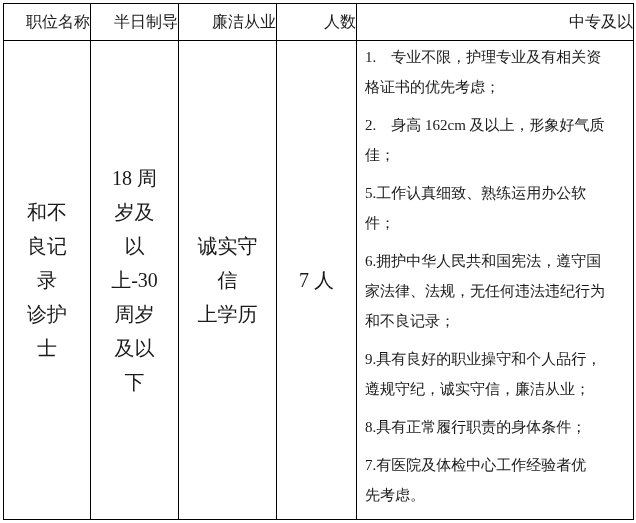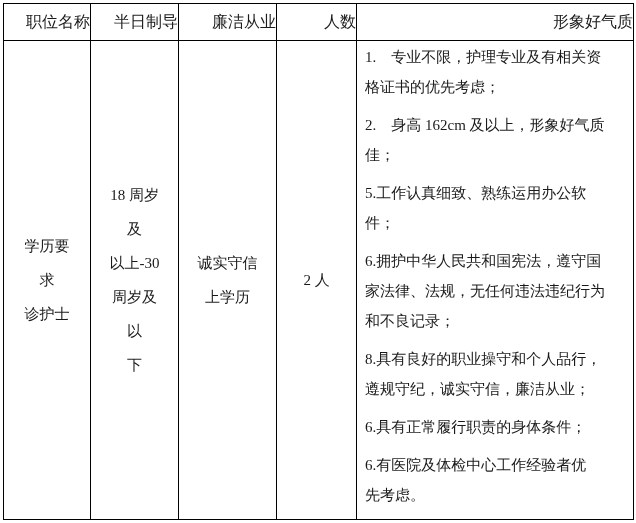--- a/index.html
+++ b/index.html
@@ -32,21 +32,21 @@
     height: 36px;
     font-size: 16px;
     text-align: right;
     vertical-align: middle;
     padding: 0;
   }
   .job-table td.cell-center {
     height: 478px;
     text-align: center;
     vertical-align: middle;
-    font-size: 15px;
+    font-size: 20px;
     line-height: 34px;
     white-space: pre-line;
     padding: 0 16px;
   }
   .job-table td.cell-req {
     vertical-align: top;
     font-size: 15px;
     padding: 1px 24px 0 8px;
     margin-left: 24px;
   }
@@ -66,45 +66,45 @@
     <col style="width:98px">
     <col style="width:80px">
     <col style="width:277px">
   </colgroup>
   <thead>
     <tr>
       <th>职位名称</th>
       <th>半日制导</th>
       <th>廉洁从业</th>
       <th>人数</th>
-      <th>形象好气质</th>
+      <th>中专及以</th>
     </tr>
   </thead>
   <tbody>
     <tr>
-      <td class="cell-center">学历要求
+      <td class="cell-center">和不良记录
 诊护士</td>
       <td class="cell-center">18 周岁及
 以上-30
 周岁及以
 下</td>
       <td class="cell-center">诚实守信
 上学历</td>
-      <td class="cell-center">2 人</td>
+      <td class="cell-center">7 人</td>
       <td class="cell-req">
         <p>1.　专业不限，护理专业及有相关资
 格证书的优先考虑；</p>
         <p>2.　身高 162cm 及以上，形象好气质
 佳；</p>
         <p>5.工作认真细致、熟练运用办公软
 件；</p>
         <p>6.拥护中华人民共和国宪法，遵守国
 家法律、法规，无任何违法违纪行为
 和不良记录；</p>
-        <p>8.具有良好的职业操守和个人品行，
+        <p>9.具有良好的职业操守和个人品行，
 遵规守纪，诚实守信，廉洁从业；</p>
-        <p>6.具有正常履行职责的身体条件；</p>
-        <p>6.有医院及体检中心工作经验者优
+        <p>8.具有正常履行职责的身体条件；</p>
+        <p>7.有医院及体检中心工作经验者优
 先考虑。</p>
       </td>
     </tr>
   </tbody>
 </table>
 
 </body></html>

